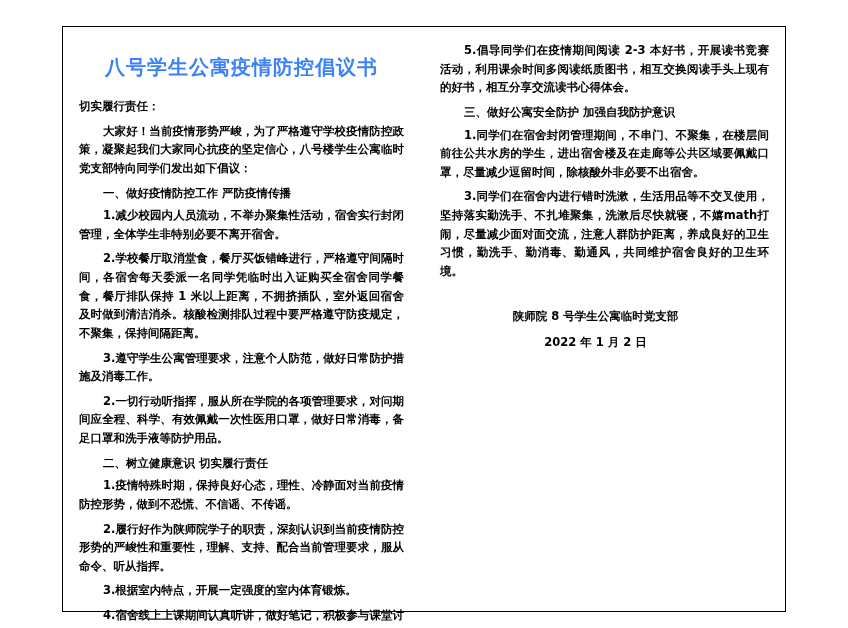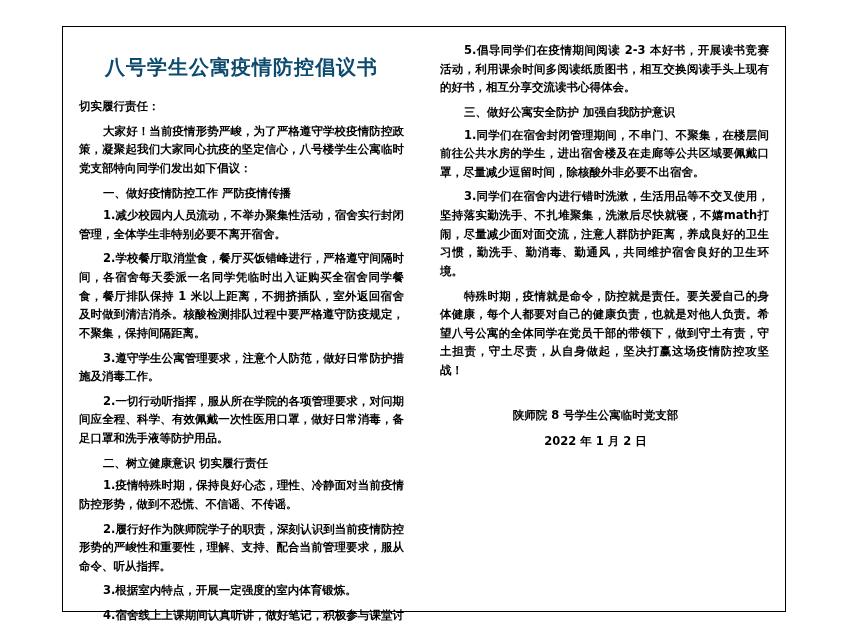--- a/index.html
+++ b/index.html
@@ -51,21 +51,21 @@
   .col-right {
     width: 50%;
     padding-left: 16px;
   }
   .doc-title {
     text-align: center;
     font-family: "DejaVu Serif", serif;
     font-weight: bold;
     font-size: 20px;
     letter-spacing: 1px;
-    color: #0c4a6e;
+    color: #3b82f6;
     margin: 14px 0 18px 0;
     line-height: 1.2;
   }
   p {
     margin: 0 0 6px 0;
     color: #000000;
     font-size: 11.5px;
     line-height: 1.62;
     text-align: justify;
     font-family: "DejaVu Sans", sans-serif;
@@ -120,21 +120,20 @@
         <p class="indent">2.履行好作为陕师院学子的职责，深刻认识到当前疫情防控形势的严峻性和重要性，理解、支持、配合当前管理要求，服从命令、听从指挥。</p>
         <p class="indent">3.根据室内特点，开展一定强度的室内体育锻炼。</p>
         <p class="indent clipped">4.宿舍线上上课期间认真听讲，做好笔记，积极参与课堂讨论，通</p>
       </div>
 
       <div class="col col-right">
         <p class="indent">5.倡导同学们在疫情期间阅读 2-3 本好书，开展读书竞赛活动，利用课余时间多阅读纸质图书，相互交换阅读手头上现有的好书，相互分享交流读书心得体会。</p>
         <p class="heading">三、做好公寓安全防护  加强自我防护意识</p>
         <p class="indent">1.同学们在宿舍封闭管理期间，不串门、不聚集，在楼层间前往公共水房的学生，进出宿舍楼及在走廊等公共区域要佩戴口罩，尽量减少逗留时间，除核酸外非必要不出宿舍。</p>
         <p class="indent">3.同学们在宿舍内进行错时洗漱，生活用品等不交叉使用，坚持落实勤洗手、不扎堆聚集，洗漱后尽快就寝，不嬉math打闹，尽量减少面对面交流，注意人群防护距离，养成良好的卫生习惯，勤洗手、勤消毒、勤通风，共同维护宿舍良好的卫生环境。</p>
-        <p class="indent">特殊时期，疫情就是命令，防控就是责任。要关爱自己的身体健康，每个人都要对自己的健康负责，也就是对他人负责。希望八号公寓的全体同学在党员干部的带领下，做到守土有责，守土担责，守土尽责，从自身做起，坚决打赢这场疫情防控攻坚战！</p>
         <div class="sign-block">
           <p>陕师院 8 号学生公寓临时党支部</p>
           <p>2022 年 1 月 2 日</p>
         </div>
       </div>
 
     </div>
   </div>
 </div>
 

